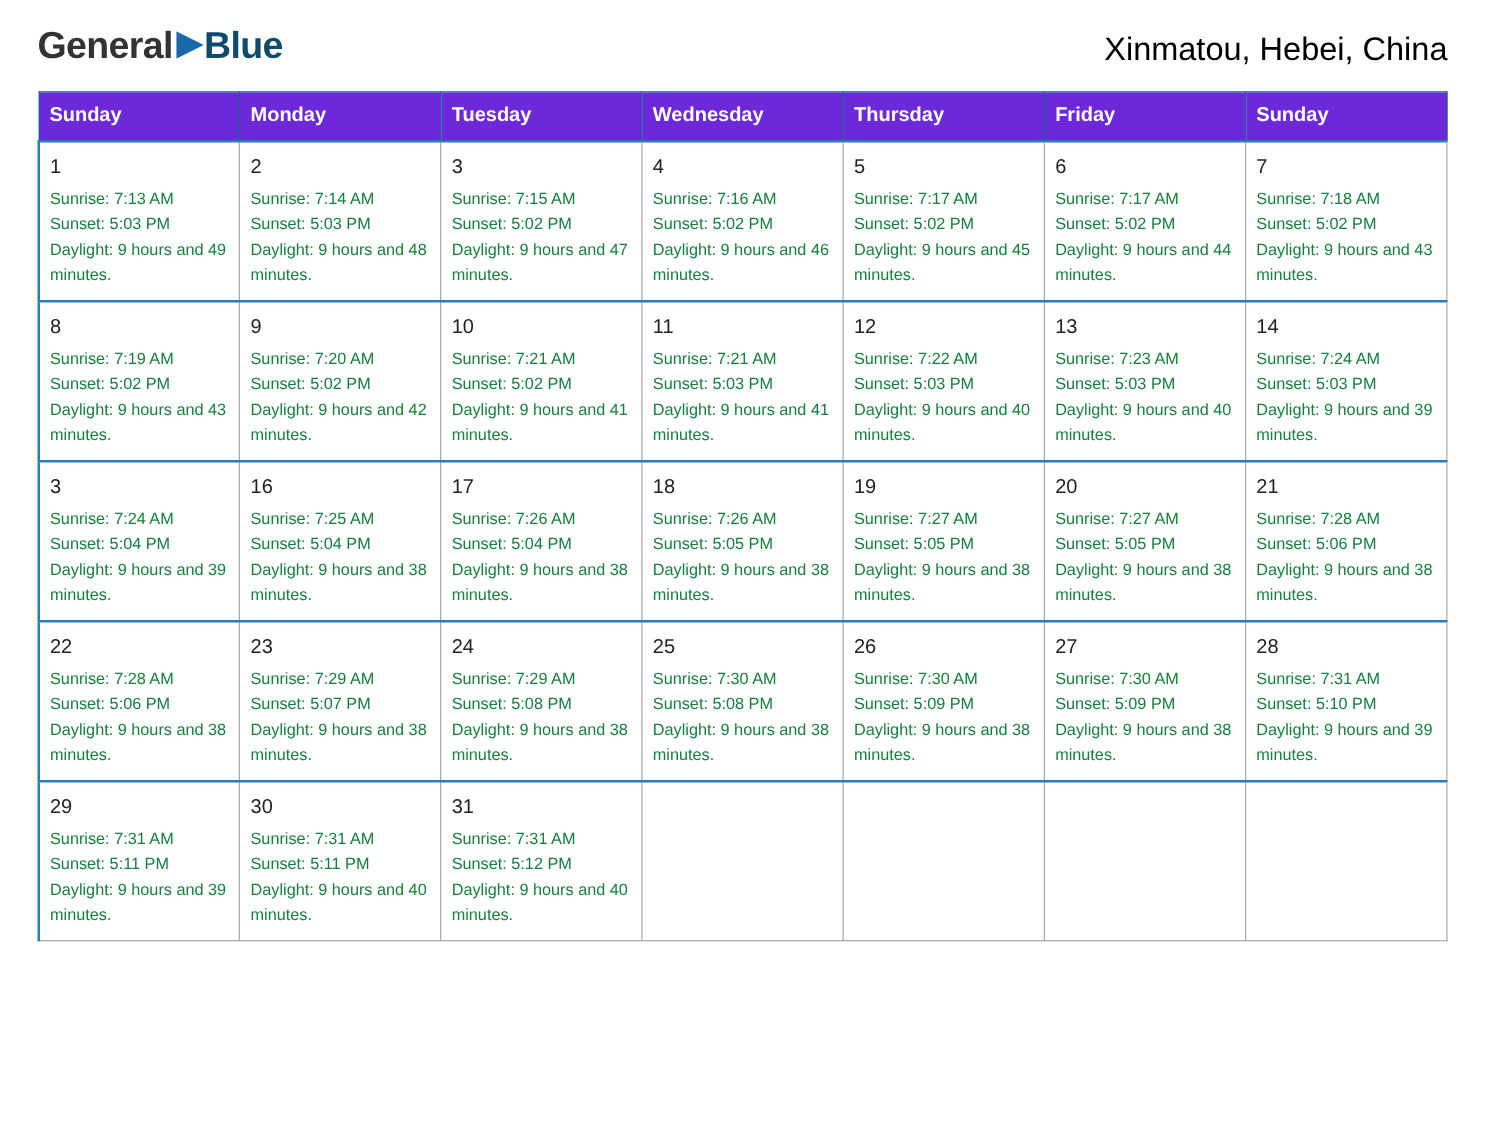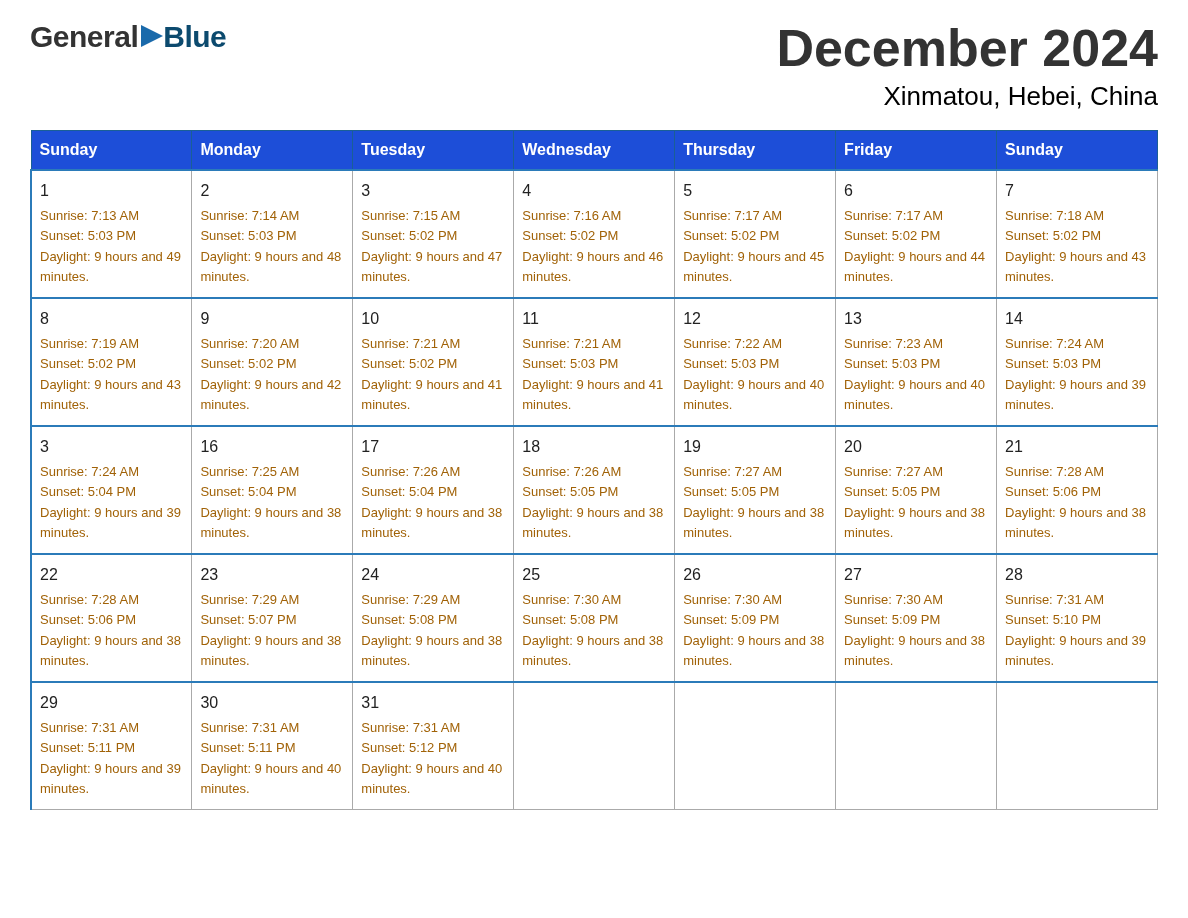--- a/index.html
+++ b/index.html
@@ -38,21 +38,21 @@
       font-size: 26px;
       color: #000000;
       margin-top: 4px;
     }
     .calendar {
       width: 100%;
       border-collapse: collapse;
       border: 1px solid #999;
     }
     .calendar thead tr th {
-      background-color: #1d4ed8;
+      background-color: #6d28d9;
       color: white;
       padding: 10px 8px;
       font-size: 16px;
       font-weight: bold;
       text-align: left;
       border: 1px solid #1a5f96;
     }
     .calendar tbody tr td {
       vertical-align: top;
       padding: 8px 8px 10px 8px;
@@ -67,21 +67,21 @@
       border-left: 2px solid #2b7bb9;
     }
     .day-number {
       font-size: 16px;
       font-weight: normal;
       display: block;
       margin-bottom: 3px;
     }
     .day-info {
       font-size: 13px;
-      color: #a16207;
+      color: #15803d;
       line-height: 1.55;
     }
     .calendar tbody tr {
       border-top: 2px solid #2b7bb9;
     }
     .empty-cell {
       background: #fff;
     }
   </style>
 </head>
@@ -95,21 +95,20 @@
         <svg width="22" height="22" viewBox="0 0 22 22">
           <polygon points="0,0 22,11 0,22" fill="#1a6aab"></polygon>
         </svg>
       </div>
     </div>
     <div>
       <span style="font-size:30px;font-weight:bold;color:#0c4a6e;letter-spacing:-0.5px;">Blue</span>
     </div>
   </div>
   <div class="title-area">
-    <div class="page-title">December 2024</div>
     <div class="page-subtitle">Xinmatou, Hebei, China</div>
   </div>
 </div>
 
 <table class="calendar">
   <thead>
     <tr>
     <th>Sunday</th>
         <th>Monday</th>
         <th>Tuesday</th>

